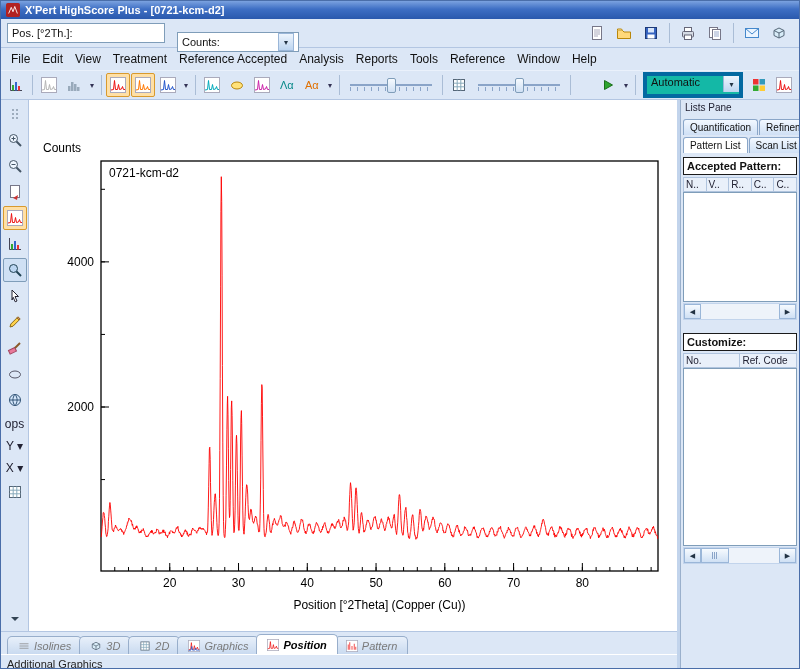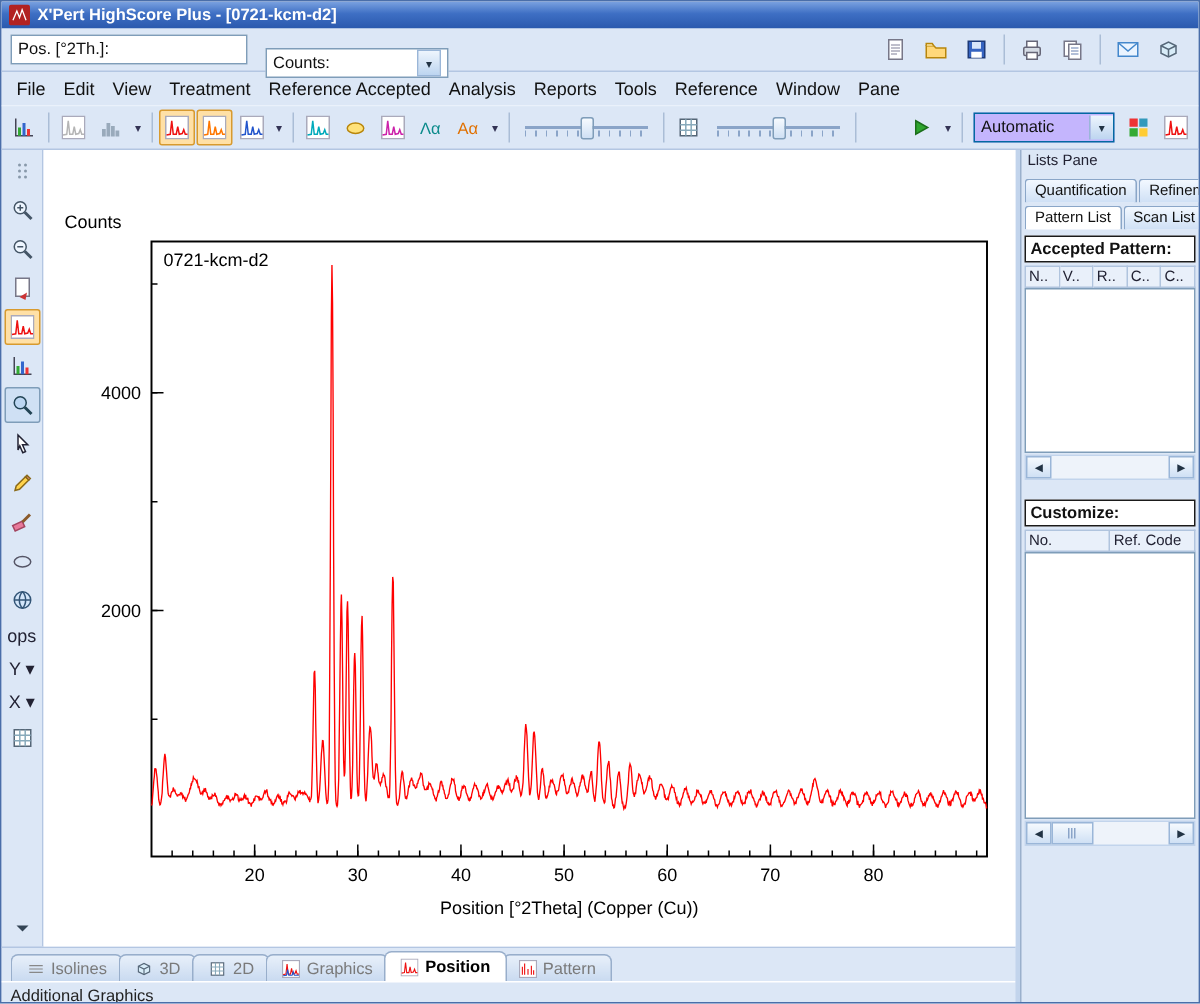--- a/index.html
+++ b/index.html
@@ -26,34 +26,34 @@
   .tbi.active{background:#ffe0a6;border:1px solid #d89a2e;}
   .tbi.pressed{background:#cfe0f4;border:1px solid #7f9db9;}
   .sep{width:1px;height:20px;background:#aabdd6;margin:0 3px;flex:none;}
   .caret{width:10px;font-size:8px;color:#335;text-align:center;}
   .flexspacer{flex:1;}
   .slider{width:86px;height:18px;position:relative;margin:0 4px;flex:none;}
   .slider .track{position:absolute;left:2px;right:2px;top:8px;height:2px;background:#8aa4c8;}
   .slider .ticks{position:absolute;left:2px;right:2px;top:11px;height:4px;
     background:repeating-linear-gradient(90deg,#8aa4c8 0 1px,transparent 1px 7px);}
   .slider .thumb{position:absolute;left:45%;top:2px;width:7px;height:13px;background:linear-gradient(#f6fafe,#cfe0f4);border:1px solid #7f9db9;border-radius:2px;}
-  .combo{width:88px;height:18px;background:#c4b5fd;border:1px solid #0369a1;display:flex;align-items:center;font-size:11px;padding:0 0 0 4px;margin:0 3px;flex:none;}
+  .combo{width:88px;height:18px;background:#14b8a6;border:4px solid #0369a1;display:flex;font-size:11px;padding:0 0 0 4px;margin:0 3px;flex:none;}
   .combo .arrow{margin-left:auto;width:15px;height:16px;background:linear-gradient(#eef5fd,#bdd5f0);border-left:1px solid #9ab6d8;font-size:8px;display:flex;align-items:center;justify-content:center;color:#234;}
   
   .body{display:flex;height:573px;}
   .left-col{width:676px;display:flex;flex-direction:column;}
   .left-row{display:flex;flex:1;min-height:0;}
   .left-strip{width:28px;background:#dce7f6;border-right:1px solid #b3c6e2;display:flex;flex-direction:column;align-items:center;padding-top:2px;gap:2px;box-sizing:border-box;}
   .strip-label{font-size:12px;color:#223;padding:2px 1px;border:1px solid transparent;white-space:nowrap;}
   .chart-area{flex:1;background:#fff;position:relative;}
   svg{font-family:"Liberation Sans",sans-serif;}
   
   .bottom-tabs{height:22px;background:#dce7f6;border-top:1px solid #b3c6e2;display:flex;align-items:flex-end;padding-left:6px;}
   .btab{display:flex;align-items:center;gap:4px;height:17px;padding:0 10px;font-size:11px;color:#7a7a7a;
-    background:linear-gradient(#e8f0fa,#c9daf0);border:1px solid #98aecb;border-bottom:none;border-radius:5px 5px 0 0;margin-right:-3px;}
+    background:linear-gradient(#e8f0fa,#c9daf0);border:1px solid #98aecb;border-bottom:none;border-radius:5px 5px 0 0;margin-right:-3px;font-style:italic;}
   .btab.active{background:#fff;color:#000;font-weight:bold;position:relative;z-index:2;height:19px;}
   
   .statusbar{height:18px;background:#dce7f6;border-top:1px solid #fff;display:flex;align-items:center;padding:0 6px;font-size:11px;color:#222;}
   
   .splitter{width:3px;background:#c2d4ec;cursor:col-resize;}
   .right-panel{width:121px;background:#dce7f6;border-left:1px solid #9ab0cc;display:flex;flex-direction:column;font-size:11px;overflow:hidden;box-sizing:border-box;}
   .pane-header{height:15px;font-size:10px;padding:2px 4px 0;color:#223;}
   .ptabs{display:flex;padding:2px 0 0 2px;gap:1px;white-space:nowrap;}
   .ptab{padding:2px 6px;font-size:10px;background:linear-gradient(#f2f8ff,#cfe0f5);border:1px solid #8aa6c8;border-bottom:none;border-radius:3px 3px 0 0;}
   .ptab.active{background:#fff;}
@@ -149,21 +149,21 @@
       <span class="menu-item">File</span>
       <span class="menu-item">Edit</span>
       <span class="menu-item">View</span>
       <span class="menu-item">Treatment</span>
       <span class="menu-item">Reference Accepted</span>
       <span class="menu-item">Analysis</span>
       <span class="menu-item">Reports</span>
       <span class="menu-item">Tools</span>
       <span class="menu-item">Reference</span>
       <span class="menu-item">Window</span>
-      <span class="menu-item">Pane</span>
+      <span class="menu-item">Help</span>
     </div>
 
   <div class="toolbar2" id="toolbar-main">
       <span class="tbi">
         <svg viewBox="0 0 16 16" width="16" height="16">
           <path d="M2.5 2v11.5H14" fill="none" stroke="#445"></path>
           <rect x="4" y="8" width="2" height="5.5" fill="#33aa33"></rect>
           <rect x="7" y="5" width="2" height="8.5" fill="#3366cc"></rect>
           <rect x="10" y="9" width="2" height="4.5" fill="#ee3333"></rect>
         </svg>

